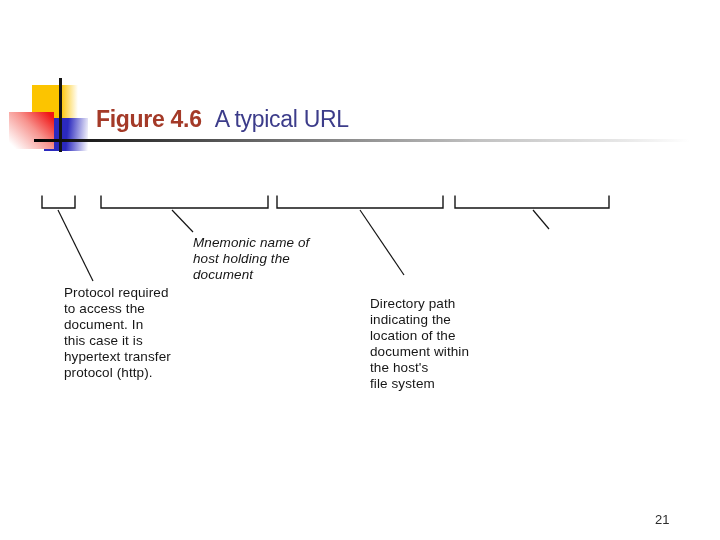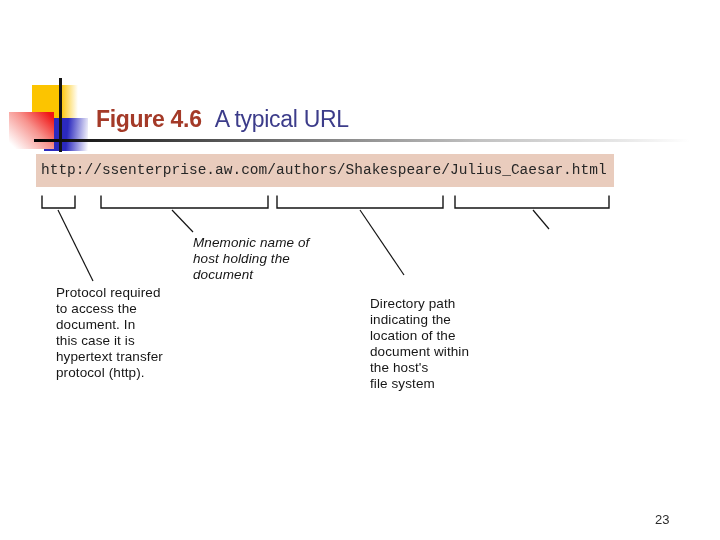--- a/index.html
+++ b/index.html
@@ -33,21 +33,21 @@
   .url-text{position:absolute;left:5px;top:0;height:33px;line-height:33px;
     font-family:"Liberation Mono",monospace;font-size:14.5px;color:#262626;
     white-space:nowrap;}
 
   
   .annot{position:absolute;left:0;top:0;width:720px;height:540px;z-index:2;}
 
   
   .flabel{position:absolute;font-size:13.5px;line-height:16px;color:#161616;
     letter-spacing:0.1px;white-space:pre-line;z-index:3;}
-  .flabel-protocol{left:56px;top:285px;}
+  .flabel-protocol{left:64px;top:285px;}
   .flabel-host{left:193px;top:235px;font-style:italic;}
   .flabel-directory{left:370px;top:296px;}
   .flabel-document{left:537px;top:232px;}
 
   
   .page-num{position:absolute;left:655px;top:512px;font-size:13px;color:#2c2c2c;}
 </style>
 </head>
 <body>
 
@@ -56,23 +56,20 @@
   <div class="sq sq-yellow"></div>
   <div class="sq sq-blue"></div>
   <div class="sq sq-red"></div>
   <div class="vline"></div>
   <div class="hline"></div>
 
   <div class="title-row">
     <span class="fig-label">Figure 4.6</span><span class="fig-title">A typical URL</span>
   </div>
 
-  <div class="url-box">
-    <span class="url-text">http://ssenterprise.aw.com/authors/Shakespeare/Julius_Caesar.html</span>
-  </div>
 
   <svg class="annot" viewBox="0 0 720 540" xmlns="http://www.w3.org/2000/svg">
     <g stroke="#151515" stroke-width="1.4" fill="none">
       <path d="M42,195.5 V208 H75 V195.5"></path>
       <path d="M101,195.5 V208 H268 V195.5"></path>
       <path d="M277,195.5 V208 H443 V195.5"></path>
       <path d="M455,195.5 V208 H609 V195.5"></path>
     </g>
     <g stroke="#151515" stroke-width="1.2" fill="none">
       <line x1="58" y1="210" x2="93" y2="281"></line>
@@ -91,15 +88,15 @@
   <div class="flabel flabel-host">Mnemonic name of
 host holding the
 document</div>
   <div class="flabel flabel-directory">Directory path
 indicating the
 location of the
 document within
 the host's
 file system</div>
 
-  <div class="page-num">23</div>
+  <div class="page-num">21</div>
 
 </div>
 
 </body></html>

